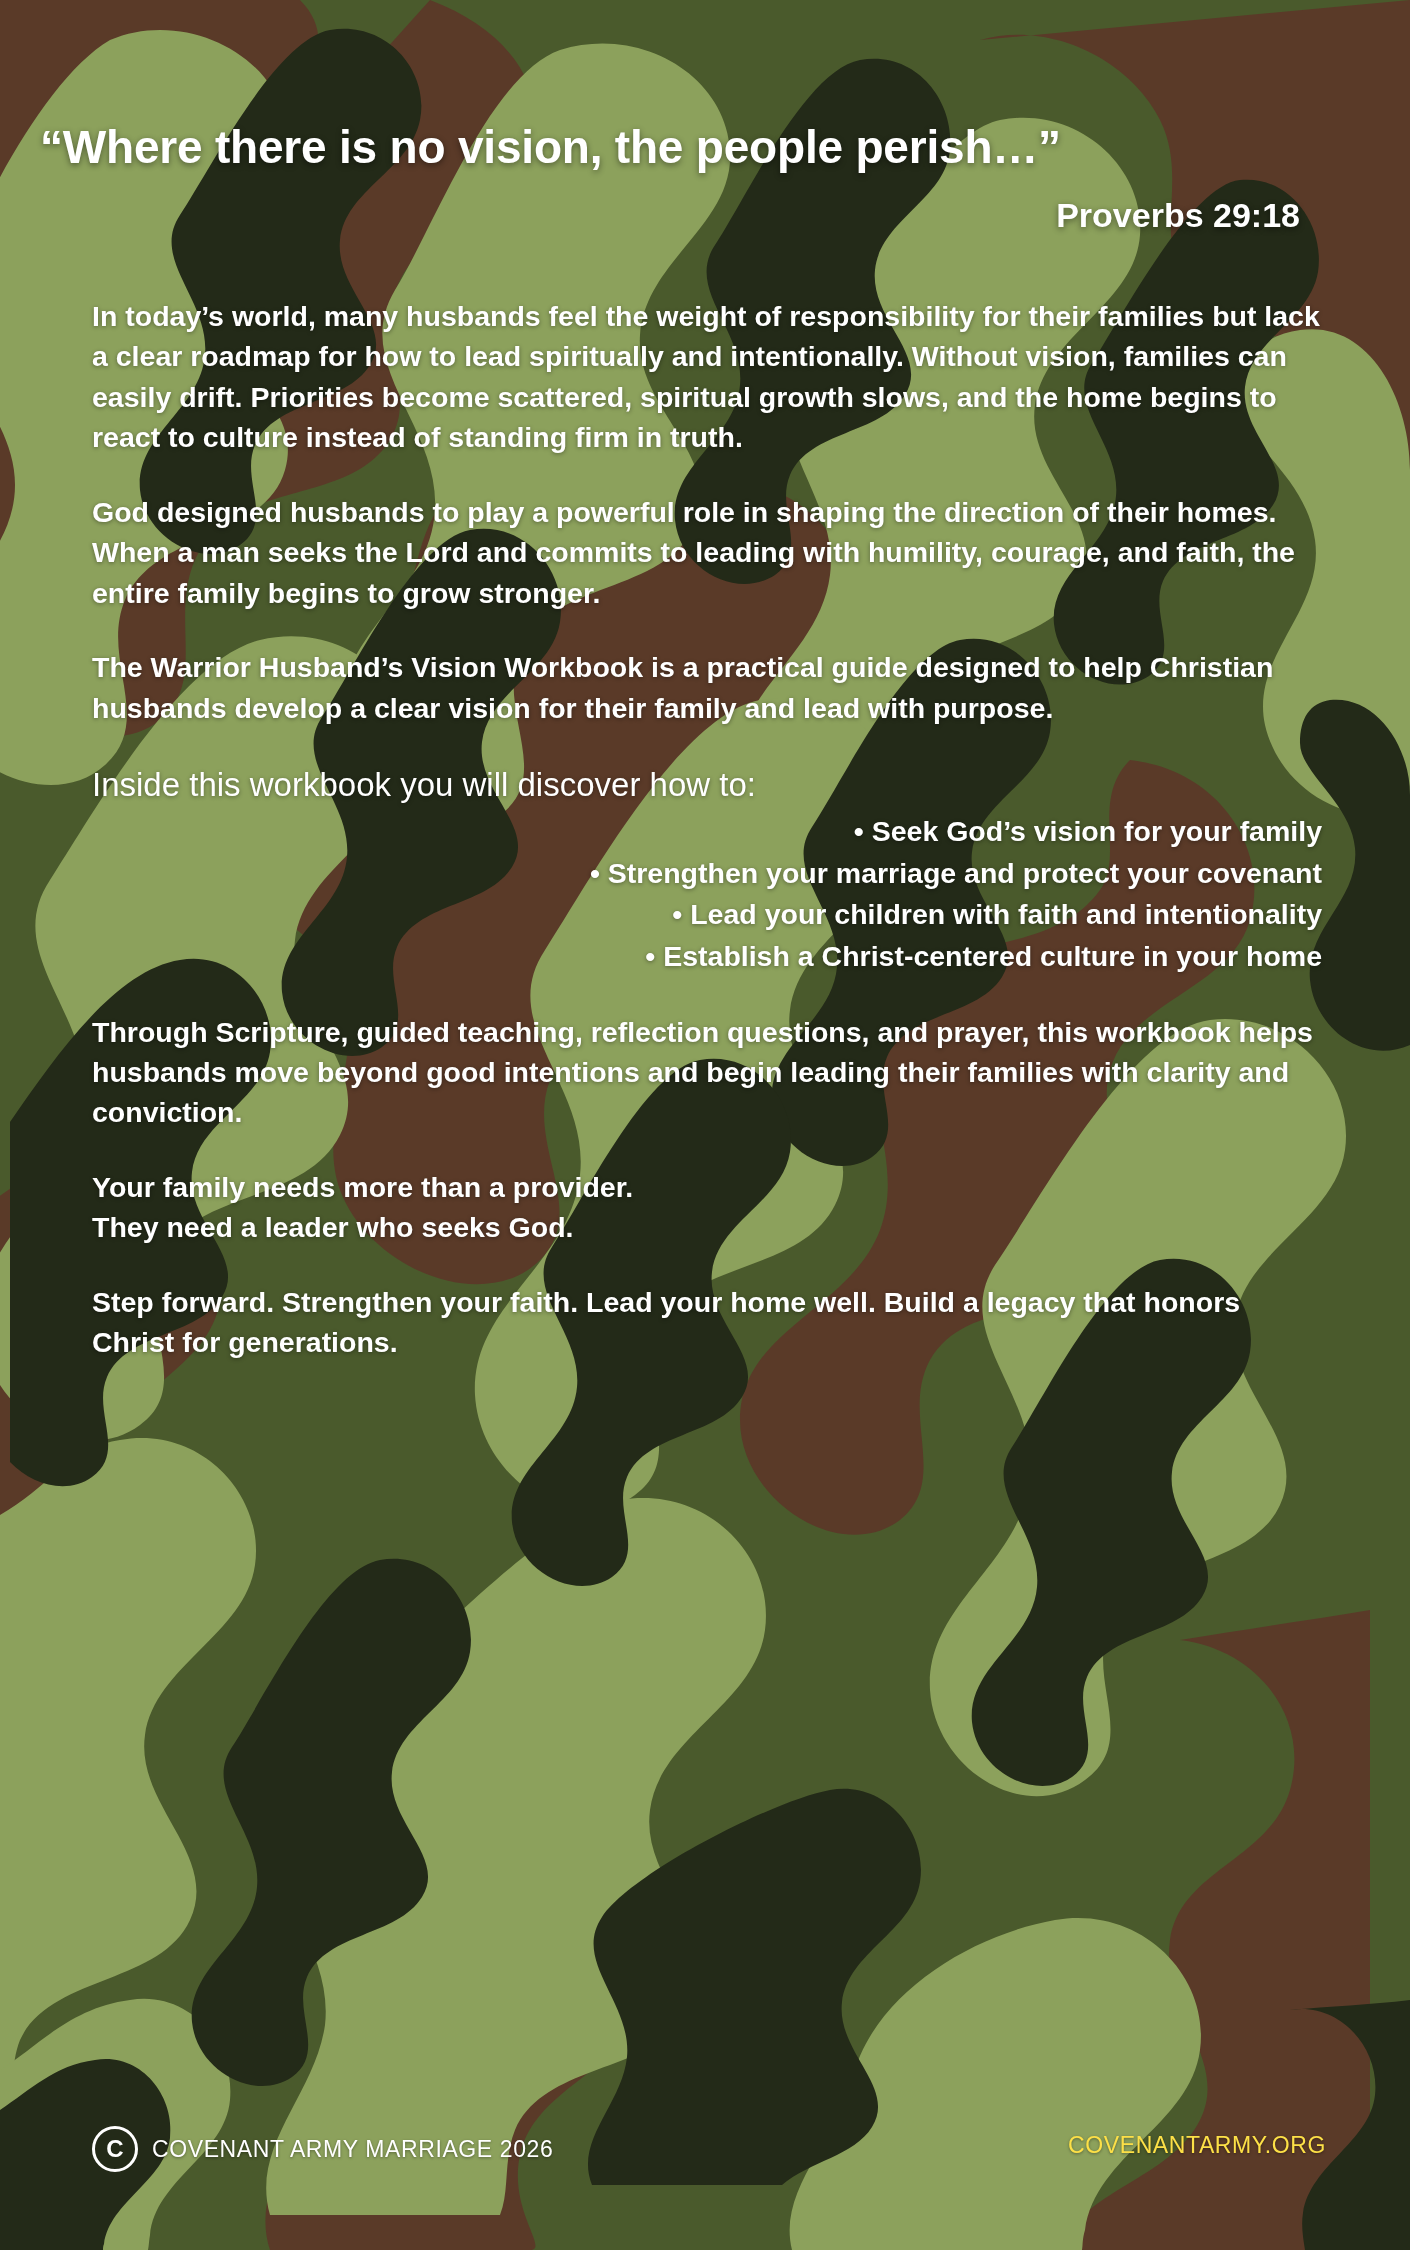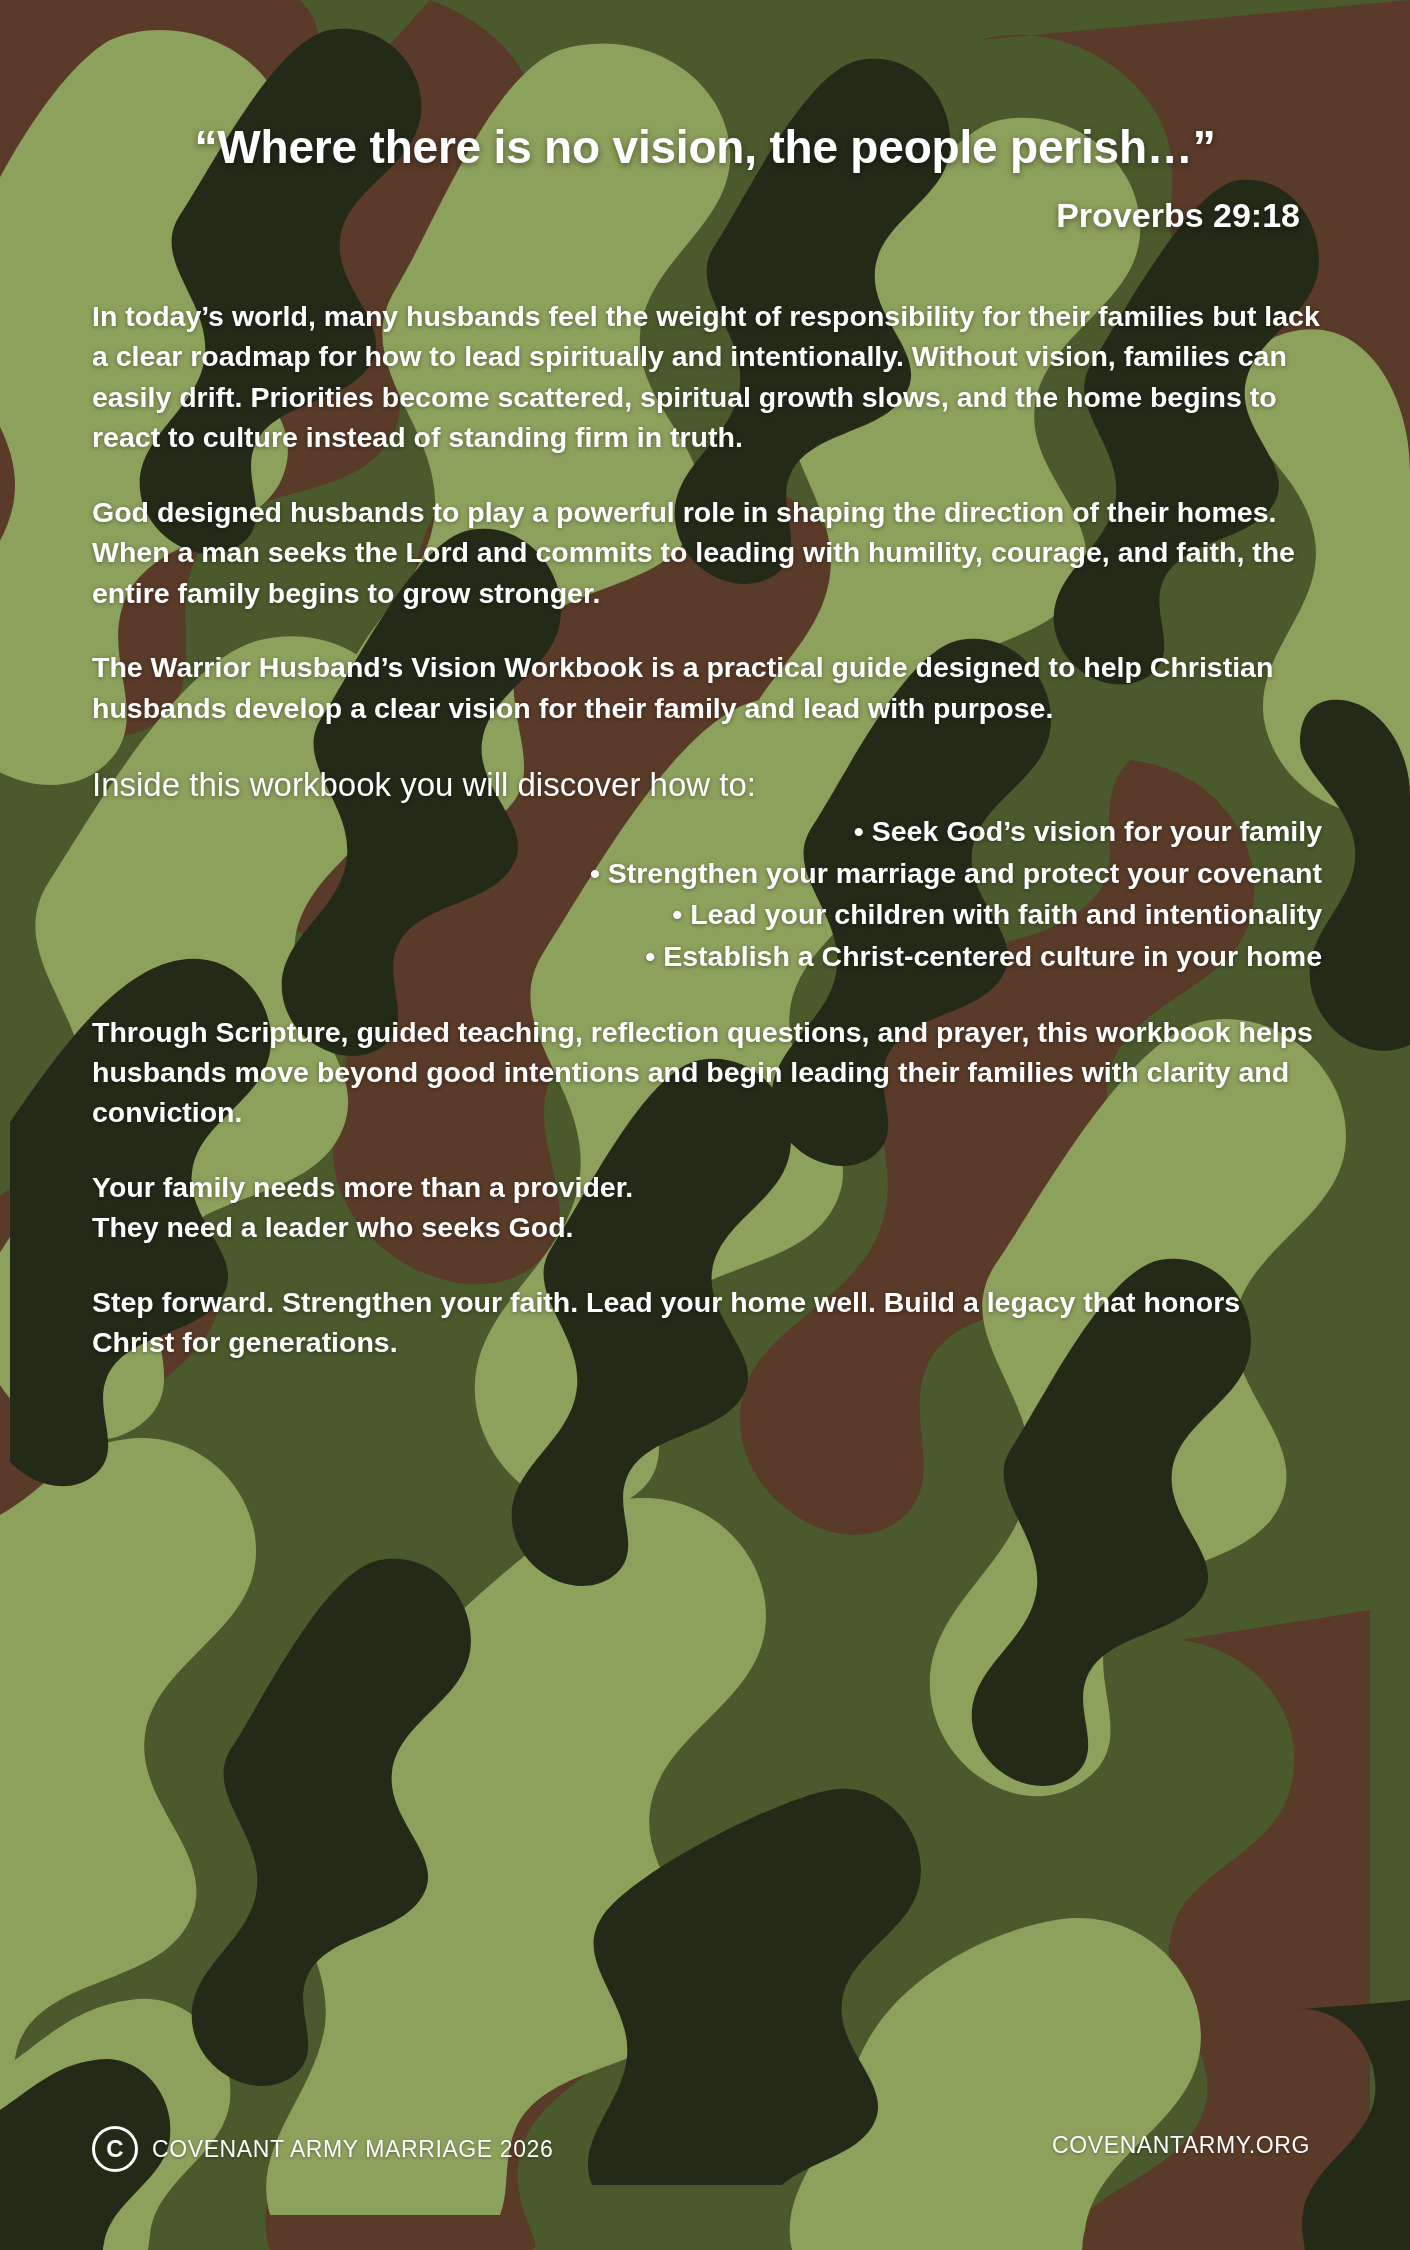--- a/index.html
+++ b/index.html
@@ -39,21 +39,20 @@
     height: 2250px;
     box-sizing: border-box;
     padding: 0;
     color: #ffffff;
   }
   .headline {
     position: absolute;
     left: 0;
     right: 0;
     top: 120px;
-    text-align: center;
     font-size: 46px;
     font-weight: bold;
     letter-spacing: -0.2px;
     color: #ffffff;
     text-shadow: 0 2px 6px rgba(0,0,0,0.45);
     padding: 0 40px;
     box-sizing: border-box;
   }
   .attribution {
     position: absolute;
@@ -130,25 +129,25 @@
     color: #ffffff;
   }
   .copy-text {
     font-size: 23px;
     letter-spacing: 0.6px;
     color: #ffffff;
     text-shadow: 0 1px 3px rgba(0,0,0,0.4);
   }
   .website {
     position: absolute;
-    right: 100px;
+    right: 84px;
     top: 6px;
     font-size: 23px;
     letter-spacing: 0.6px;
-    color: #ffffff;
+    color: #fde047;
     text-shadow: 0 1px 3px rgba(0,0,0,0.4);
   }
 </style>
 </head>
 <body>
 
 <div class="page">
 
   <div class="camo">
     <svg viewBox="0 0 1410 2250" preserveAspectRatio="none" xmlns="http://www.w3.org/2000/svg">

